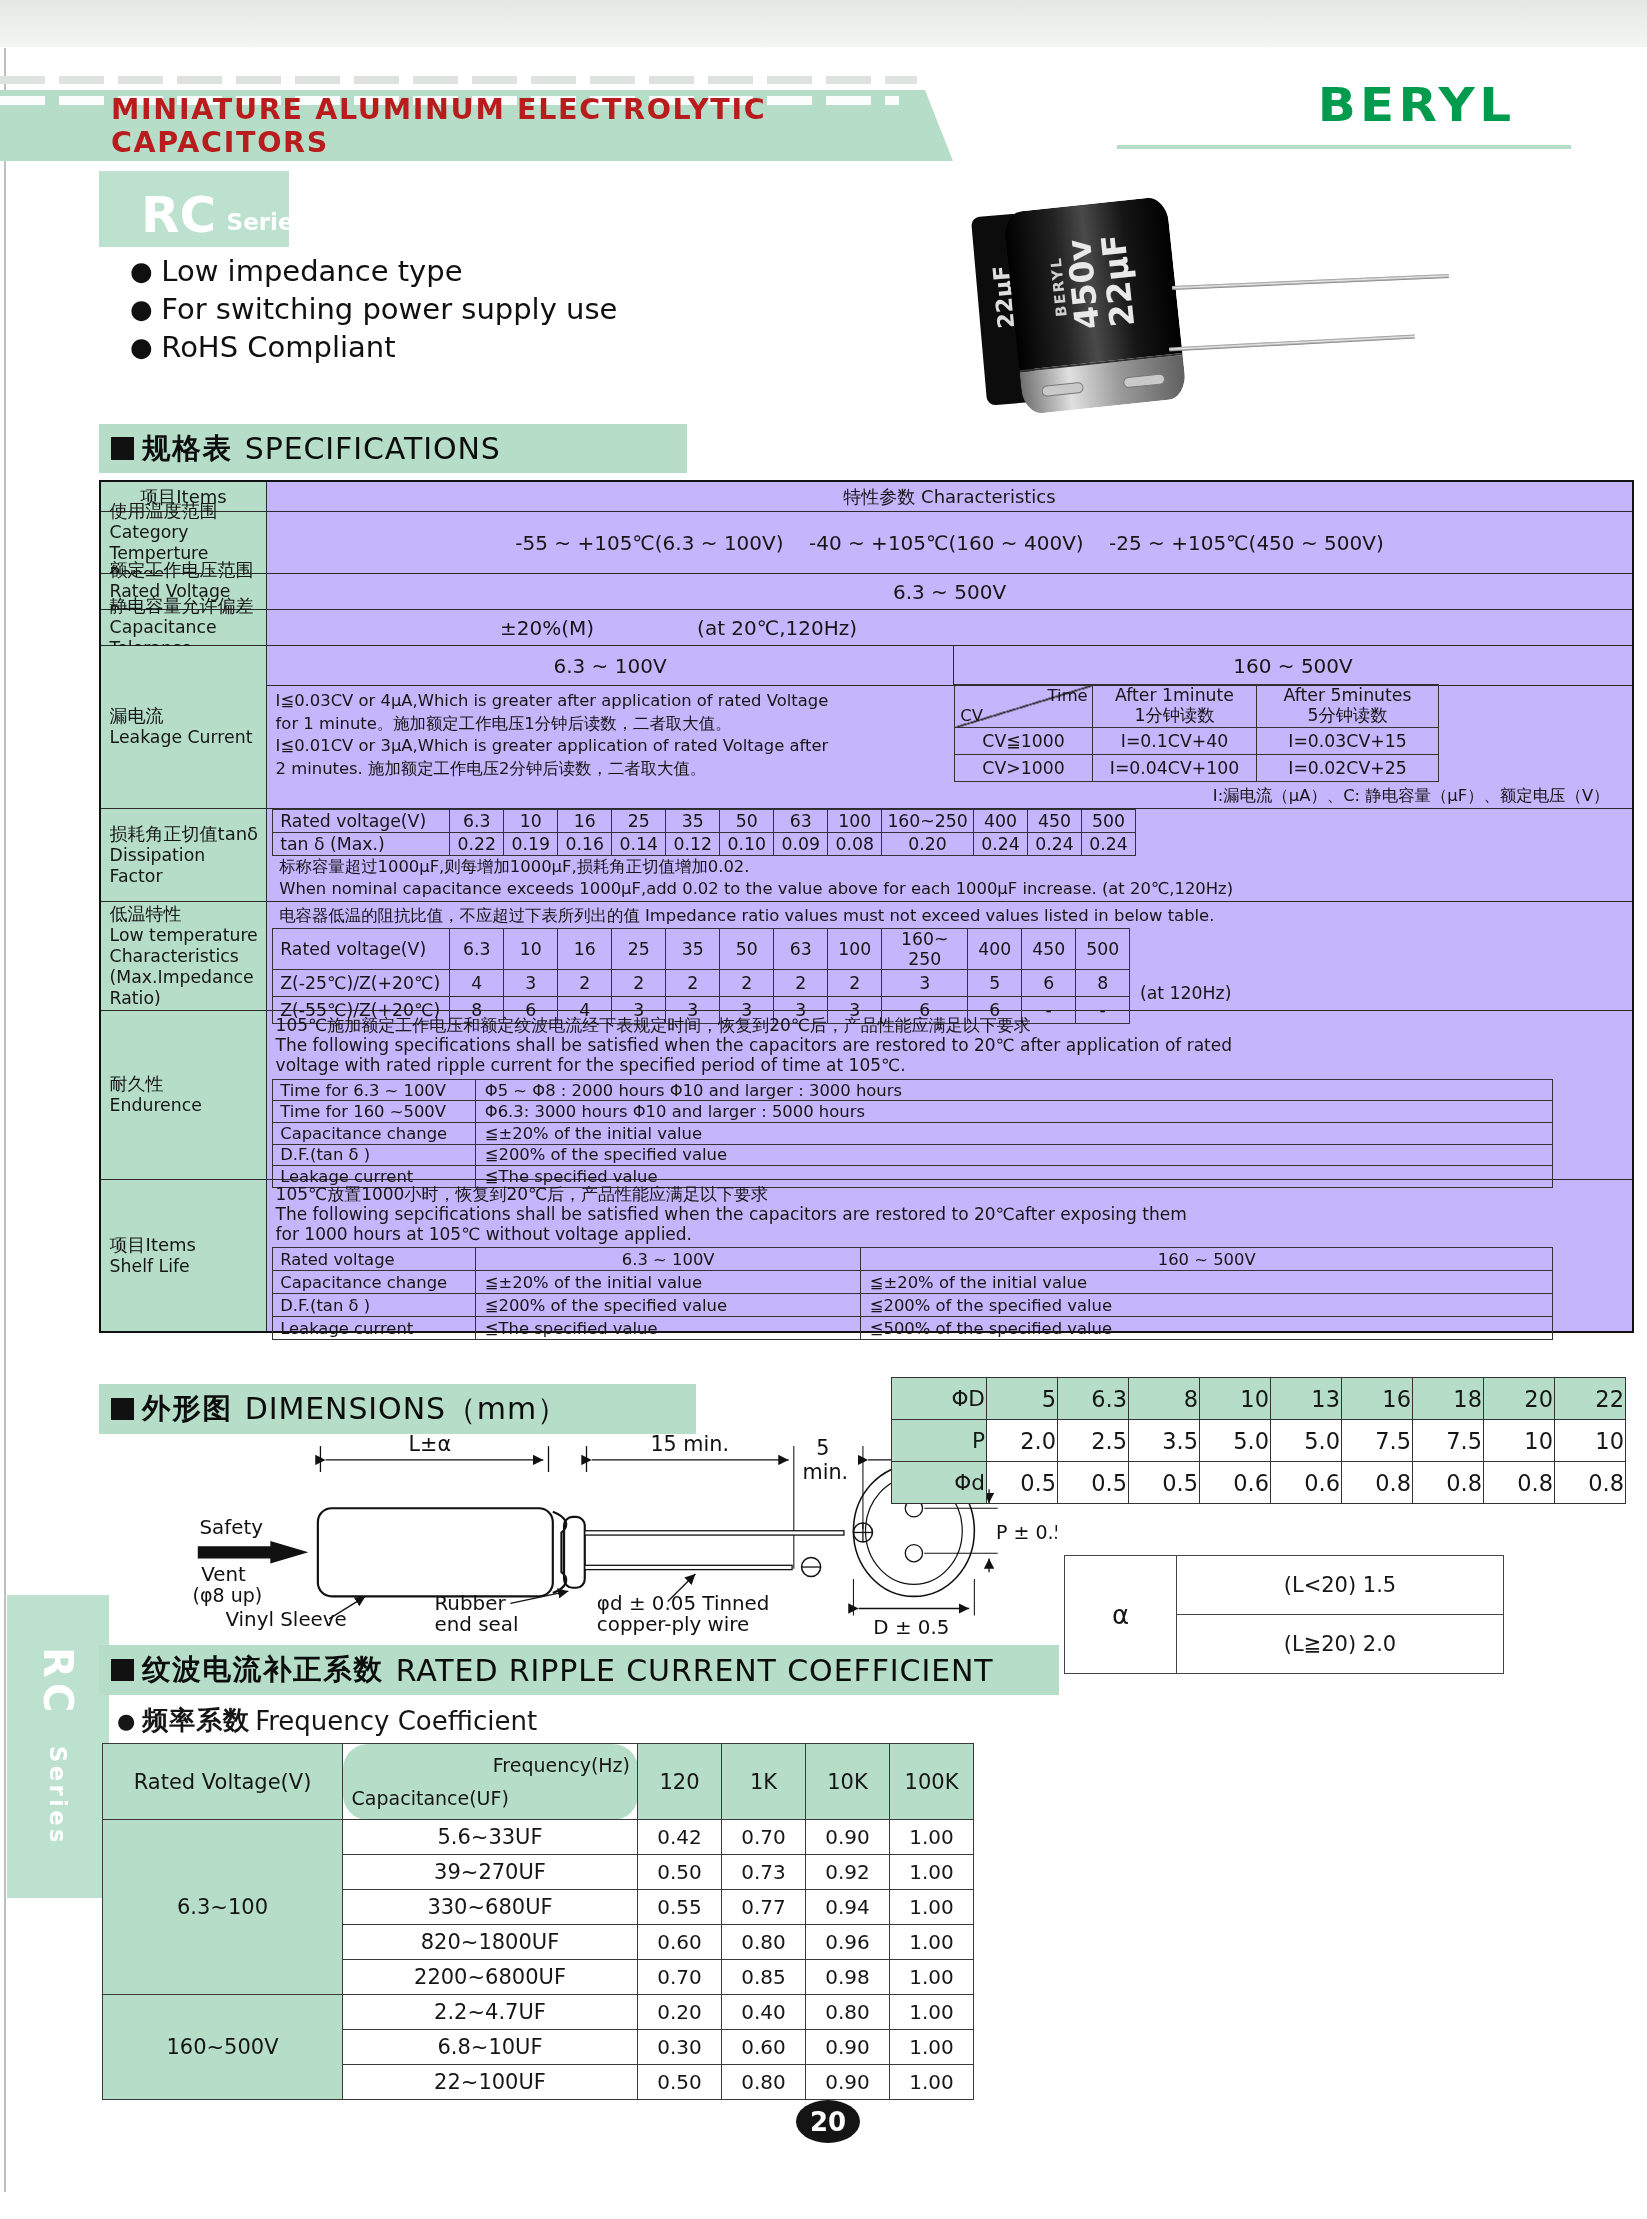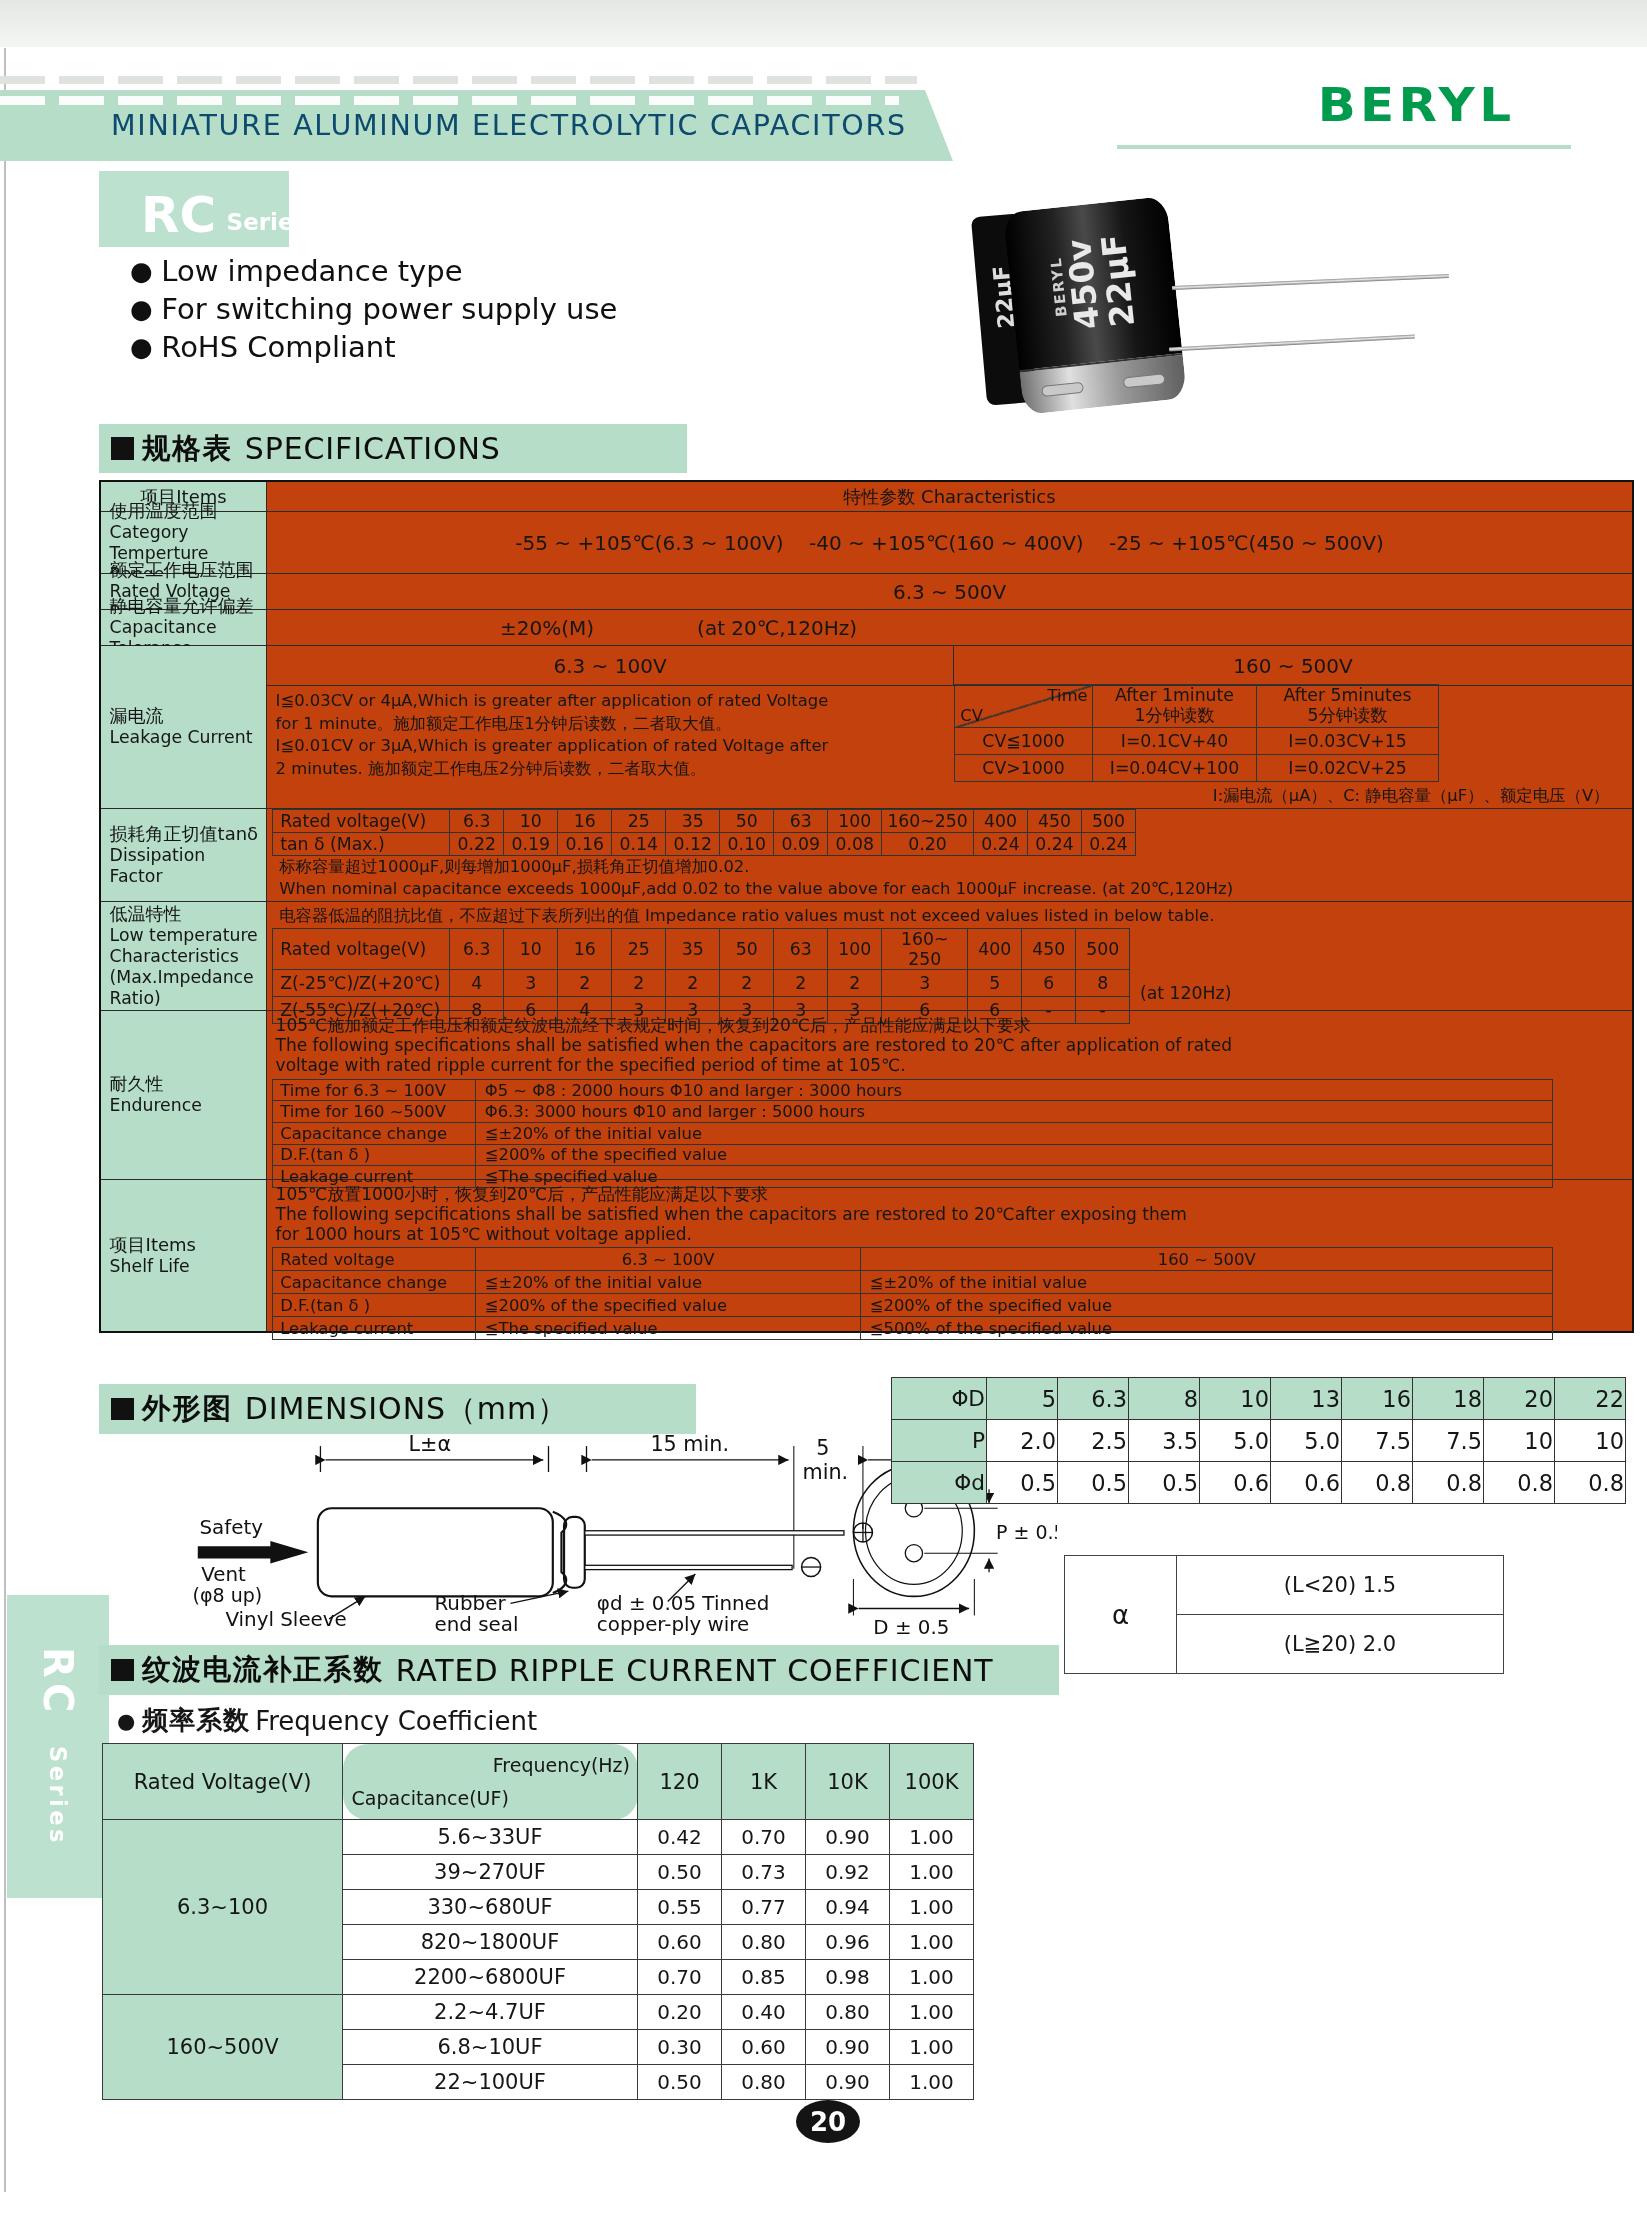--- a/index.html
+++ b/index.html
@@ -23,21 +23,21 @@
   #edge-line{left:4.3px;top:48px;width:1.7px;height:2144px;background:#8a8a8a;opacity:.55;}
 
   
   #pre-dash{left:0;top:76px;width:917px;height:7.8px;
     background:repeating-linear-gradient(90deg,#dfe3df 0 45px,transparent 45px 59px);}
   #banner{left:0;top:90px;width:953px;height:71px;background:var(--mint);
     clip-path:polygon(0 0,925px 0,953px 100%,0 100%);}
   #banner .stripe{position:absolute;left:0;top:6px;width:899px;height:8.6px;
     background:repeating-linear-gradient(90deg,rgba(255,255,255,.95) 0 45px,transparent 45px 59px);}
   #banner .t{position:absolute;left:111px;top:0;height:71px;display:flex;align-items:center;
-    color:#0c4a6e;font-size:28.5px;font-weight:normal;letter-spacing:1.7px;}
+    color:#b91c1c;font-size:28.5px;font-weight:bold;letter-spacing:1.7px;}
 
   #brand{left:1252px;top:76px;width:329px;text-align:center;color:var(--green);
     font-size:50px;font-weight:800;letter-spacing:4.3px;transform:scaleY(.92);}
   #brand-underline{left:1117px;top:145px;width:454px;height:3.5px;background:var(--mint);}
 
   #series-box{left:99px;top:171px;width:190px;height:76px;background:var(--mint2);
     display:flex;align-items:flex-end;padding:0 0 8.6px 42px;color:#fff;}
   #series-box .rc{font-size:50px;font-weight:800;line-height:.9;}
   #series-box .ser{font-size:23px;font-weight:bold;margin:0 0 3.5px 10.4px;}
 
@@ -68,21 +68,21 @@
   
   .sec-bar{background:var(--mint);display:flex;align-items:center;color:#0d0d0d;}
   .sec-bar .sq{width:22.5px;height:22.5px;background:#111;margin:0 8.6px 0 12px;}
   .sec-bar .cn{font-size:28.5px;font-weight:bold;letter-spacing:1.7px;}
   .sec-bar .en{font-size:30px;margin-left:12px;letter-spacing:0.9px;}
   #spec-bar{left:99px;top:424px;width:588px;height:49px;}
   #dims-bar{left:99px;top:1384px;width:597px;height:50px;}
   #ripple-bar{left:99px;top:1645px;width:960px;height:50px;}
 
   
-  #spec-table{left:99px;top:480px;width:1535px;border:2.6px solid #111;background:#c2410c;}
+  #spec-table{left:99px;top:480px;width:1535px;border:2.6px solid #111;background:#c4b5fd;}
   .srow{display:flex;}
   .srow + .srow{border-top:1.7px solid var(--line);}
   .slabel{width:166px;background:var(--mint);border-right:1.7px solid var(--line);
     display:flex;flex-direction:column;justify-content:center;padding:3.5px 3.5px 3.5px 8.6px;
     font-size:17.3px;line-height:1.22;flex-shrink:0;}
   .slabel .cn{font-size:18px;}
   .scontent{flex:1;position:relative;font-size:17.3px;}
   .center{display:flex;align-items:center;justify-content:center;}
   .head{height:29px;}
   .head .slabel{justify-content:center;align-items:center;padding:0;font-size:18px;}

